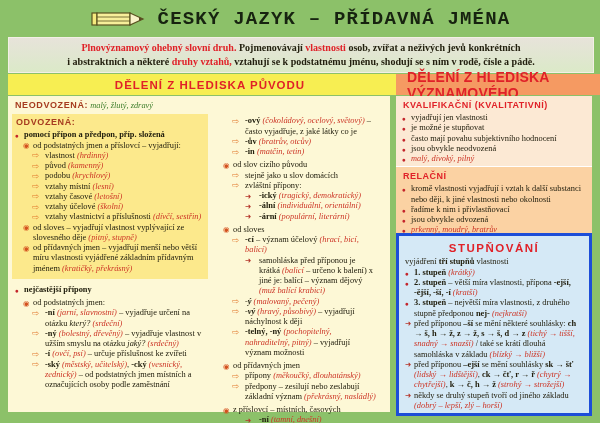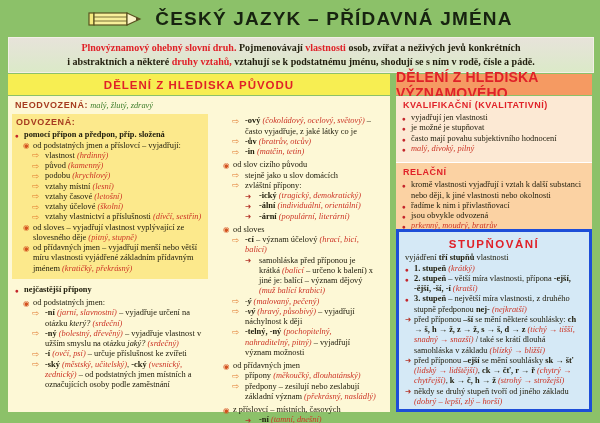--- a/index.html
+++ b/index.html
@@ -17,32 +17,32 @@
   body{
     width:600px;height:423px;position:relative;overflow:hidden;
     background:var(--page-green);
     font-family:"Liberation Serif",serif;color:var(--text-dark);
   }
   .top-header{
     position:absolute;top:0;left:0;width:600px;height:37px;
     display:flex;align-items:center;justify-content:center;gap:12px;
   }
   .page-title{
-    font-family:Liberation Sans, sans-serif;font-weight:bold;
+    font-family:Liberation Mono, monospace;font-weight:bold;
     font-size:19px;letter-spacing:1.2px;color:var(--title-dark);white-space:nowrap;
   }
   .intro{
     position:absolute;left:8px;top:37px;width:568px;height:28px;padding:3px 8px;
     background:linear-gradient(var(--intro-top),var(--intro-bottom));
     border:1px solid #f3efe6;box-sizing:content-box;
   }
   .intro .line{text-align:center;font-size:10px;font-weight:bold;line-height:1.35;padding-left:0}
   .bar{
     position:absolute;top:74px;height:21px;display:flex;align-items:center;justify-content:center;
-    font-family:"Liberation Sans",sans-serif;font-weight:bold;color:var(--accent-red);
+    font-family:"Liberation Sans",sans-serif;font-weight:bold;color:var(--accent-red);padding-left:11px;
   }
   .bar-left{left:8px;width:382px;background:var(--bar-yellow);font-size:11.5px;letter-spacing:1px}
   .bar-right{left:396px;width:196px;background:var(--bar-orange);font-size:14px;letter-spacing:0.2px}
   .left-panel{
     position:absolute;left:8px;top:96px;width:382px;height:316px;
     background:var(--panel-pale);box-sizing:border-box;padding:2px 8px 0 0;
   }
   .neodv{padding:2px 8px 2px 6px}
   .cols{display:flex;gap:6px;padding:0 4px;margin-top:1px}
   .col-left{width:196px;box-sizing:border-box}
@@ -175,20 +175,21 @@
   </div>
 </div>
 
 <div class="right-panel">
   <div class="box box-kvalif">
     <div class="sec-header">KVALIFIKAČNÍ (KVALITATIVNÍ)</div>
     <div>
         <div class="line i1 b-dot"><span class="bullet">●</span><span class="s-p">vyjadřují jen vlastnosti</span></div>
         <div class="line i1 b-dot"><span class="bullet">●</span><span class="s-p">je možné je stupňovat</span></div>
         <div class="line i1 b-dot"><span class="bullet">●</span><span class="s-p">často mají povahu subjektivního hodnocení</span></div>
+        <div class="line i1 b-dot"><span class="bullet">●</span><span class="s-p">jsou obvykle neodvozená</span></div>
         <div class="line i1 b-dot"><span class="bullet">●</span><span class="s-ri">malý, divoký, pilný</span></div>
       </div>
   </div>
   <div class="box box-relacni">
     <div class="sec-header">RELAČNÍ</div>
     <div>
         <div class="line i1 b-dot"><span class="bullet">●</span><span class="s-p">kromě vlastnosti vyjadřují i vztah k další substanci nebo ději, k jiné vlastnosti nebo okolnosti</span></div>
         <div class="line i1 b-dot"><span class="bullet">●</span><span class="s-p">řadíme k nim i přivlastňovací</span></div>
         <div class="line i1 b-dot"><span class="bullet">●</span><span class="s-p">jsou obvykle odvozená</span></div>
         <div class="line i1 b-dot"><span class="bullet">●</span><span class="s-ri">prkenný, moudrý, bratrův</span></div>

